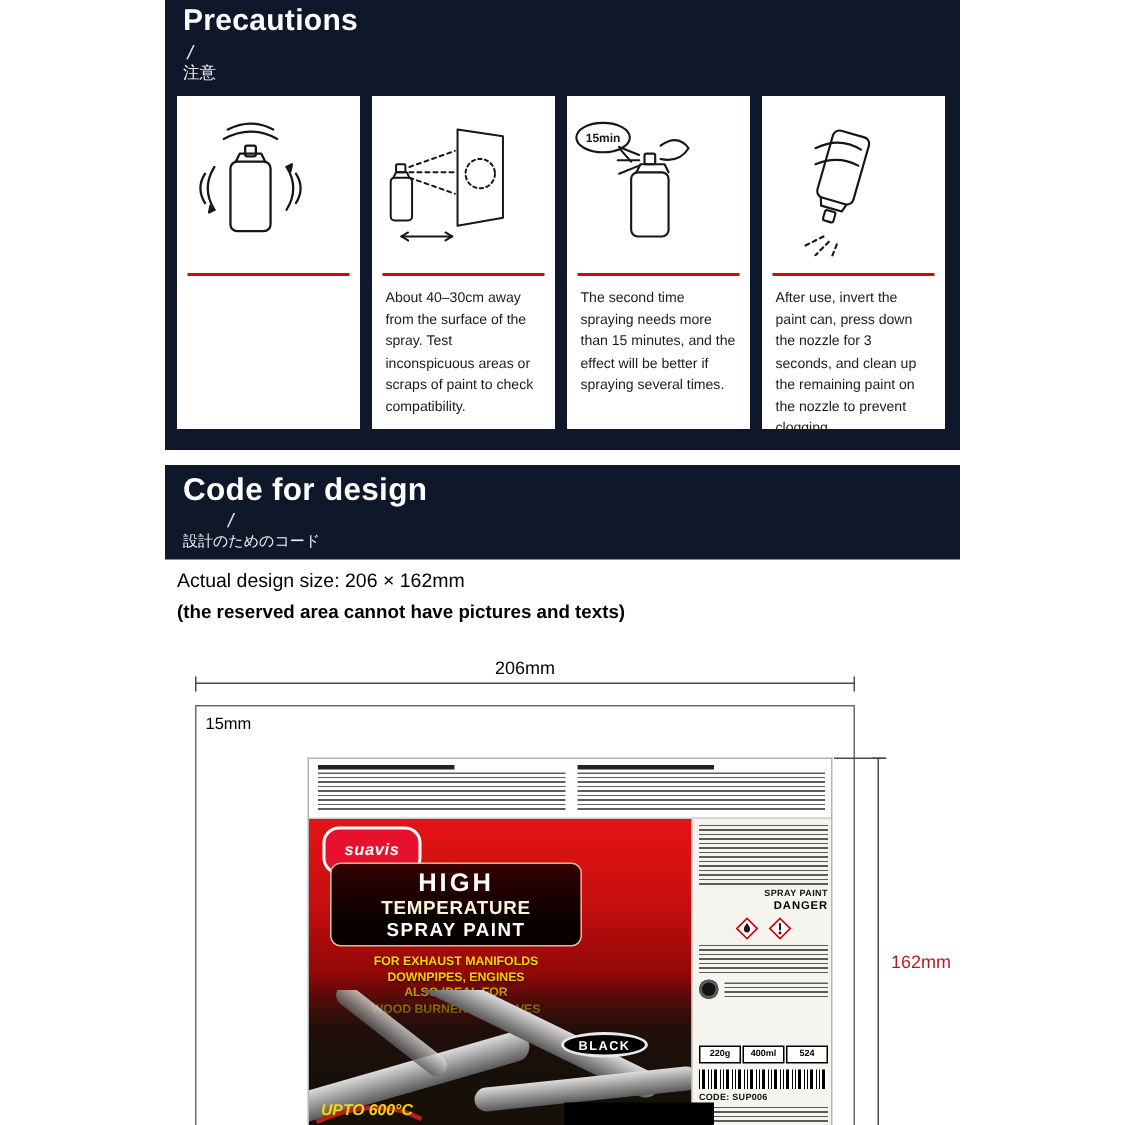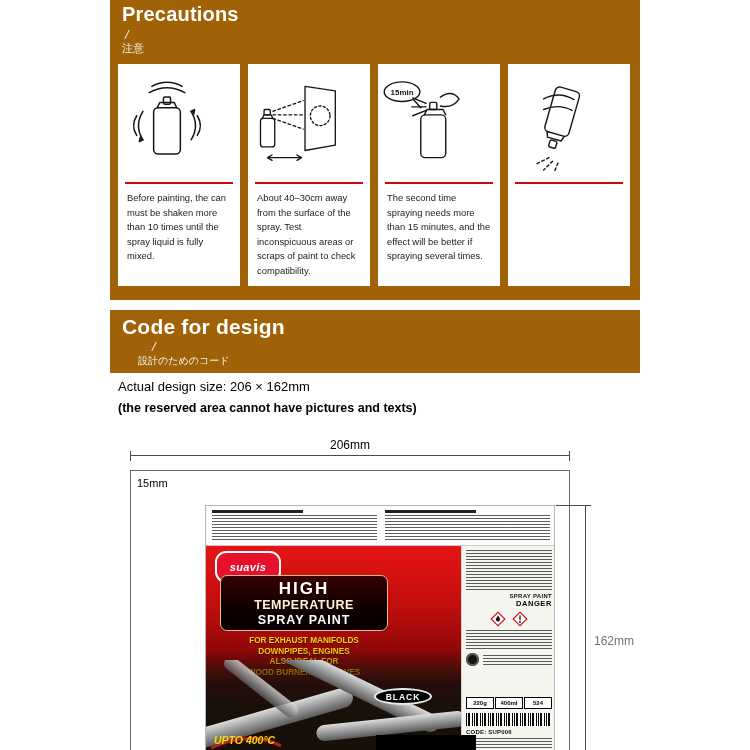--- a/index.html
+++ b/index.html
@@ -1,32 +1,32 @@
 <!DOCTYPE html>
 <html><head>
 <meta charset="utf-8">
 <style>
   * { margin:0; padding:0; box-sizing:border-box; }
   html,body { background:#ffffff; }
   body { font-family:"Liberation Sans", sans-serif; }
   .page { position:relative; width:750px; height:750px; margin:0 auto; background:#fff; overflow:hidden; }
 
   
-  .band { position:absolute; left:110px; width:530px; background:#a16207; }
+  .band { position:absolute; left:110px; width:530px; background:#0f172a; }
   .band1 { top:0; height:300px; }
   .band2 { top:310px; height:63px;padding-left:41px; }
   .band-title { position:absolute; color:#fff; font-weight:800; letter-spacing:.2px; }
   .band1 .band-title { left:12px; top:3px; font-size:20px; }
   .band2 .band-title { left:12px; top:5px; font-size:21px; }
   .band-slash { position:absolute; color:#e9e9e9; font-size:13px; font-style:italic; }
   .band1 .band-slash { left:15px; top:27px; }
   .band2 .band-slash { left:42px; top:29px; }
   .band-sub { position:absolute; color:#f2f2f2; }
   .band1 .band-sub { left:12px; top:41px; font-size:11px; }
-  .band2 .band-sub { left:28px; top:44px; font-size:10px;text-align:center; }
+  .band2 .band-sub { left:12px; top:44px; font-size:10px;text-align:center; }
 
   
   .cards { position:absolute; left:8px; top:64px; width:514px; display:flex; gap:8px; }
   .card { width:122px; height:222px; background:#ffffff; }
   .illus { height:116px; display:flex; align-items:center; justify-content:flex-start; }
   .illus svg { width:98px; height:98px; }
   .redline { height:2px; background:#cf0a0a; margin:2px 7px 0; }
   .caption { padding:7px 9px 0; font-size:9.4px; line-height:1.55; color:#1b1b1b; }
 
   
@@ -36,21 +36,21 @@
   
   .dim-h { position:absolute; left:130px; top:455px; width:440px; border-top:1px solid #4a4a4a; }
   .dim-h:before,.dim-h:after { content:""; position:absolute; top:-5px; height:10px; border-left:1px solid #4a4a4a; }
   .dim-h:before { left:0; } .dim-h:after { right:0; }
   .lbl-206 { position:absolute; left:350px; top:438px; transform:translateX(-50%); font-size:12px; color:#000; background:#fff; padding:0 5px; }
   .outer-rect { position:absolute; left:130px; top:470px; width:440px; height:281px; border:1px solid #6a6a6a; border-bottom:none; }
   .lbl-15 { position:absolute; left:137px; top:477px; font-size:11px; color:#000; }
   .ext-tr { position:absolute; left:556px; top:505px; width:34px; border-top:1px solid #4a4a4a; }
   .dim-v { position:absolute; left:585px; top:505px; height:246px; border-left:1px solid #4a4a4a; }
   .dim-v:before { content:""; position:absolute; top:0; left:-5px; width:10px; border-top:1px solid #4a4a4a; }
-  .lbl-162 { position:absolute; left:592px; top:634px; font-size:12px; color:#737373; background:#fff; padding:0 2px; }
+  .lbl-162 { position:absolute; left:592px; top:634px; font-size:12px; color:#b91c1c; background:#fff; padding:0 2px; }
 
   
   .paintlabel { position:absolute; left:205px; top:505px; width:350px; height:246px; border:1px solid #b5b5b5; border-bottom:none; overflow:hidden; background:#fff; }
   .pl-topstrip { position:absolute; left:0; top:0; width:350px; height:40px; background:#fdfdfb; display:flex; gap:8px; padding:4px 6px; border-bottom:1px solid #ccc; }
   .tl-col { flex:1; display:flex; flex-direction:column; gap:2px; }
   .tl { background:repeating-linear-gradient(180deg, rgba(25,25,25,.7) 0 1px, transparent 1px 3px); }
   .tl.head { height:3px; width:55%; background:#222; }
   .tl.fill { flex:1; }
 
   .pl-body { position:absolute; left:0; top:40px; width:350px; height:206px;
@@ -120,21 +120,20 @@
             <rect x="40" y="36" width="30" height="52" rx="5"></rect>
             <path d="M28 40 q-10 16 0 32"></path>
             <path d="M21 45 q-7 11 0 22"></path>
             <path d="M82 40 q10 16 0 32"></path>
             <path d="M89 45 q7 11 0 22"></path>
             <path d="M28 72 l-4 2 l1 -5" fill="#161616"></path>
             <path d="M82 40 l4 -2 l-1 5" fill="#161616"></path>
           </svg>
         </div>
         <div class="redline"></div>
-        <p class="caption">Before painting, the can must be shaken more than 10 times until the spray liquid is fully mixed.</p>
       </div>
 
       <div class="card">
         <div class="illus">
           <svg viewBox="0 0 110 104" fill="none" stroke="#161616" stroke-width="1.5" stroke-linecap="round" stroke-linejoin="round">
             <path d="M64 12 L98 17 L98 78 L64 84 Z"></path>
             <circle cx="81" cy="45" r="11" stroke-dasharray="2.5 2.5"></circle>
             <rect x="14" y="48" width="16" height="32" rx="3"></rect>
             <path d="M16 48 l2 -4 h8 l2 4"></path>
             <rect x="18" y="38" width="7" height="6" rx="1"></rect>
@@ -177,20 +176,21 @@
               <rect x="54" y="74" width="8" height="8" rx="1.5"></rect>
             </g>
             <path d="M40 26 q18 -9 34 1"></path>
             <path d="M40 38 q17 -7 32 1"></path>
             <path d="M46 92 l-14 7" stroke-dasharray="3 3"></path>
             <path d="M50 96 l-10 10" stroke-dasharray="3 3"></path>
             <path d="M56 98 l-4 10" stroke-dasharray="3 3"></path>
           </svg>
         </div>
         <div class="redline"></div>
+        <p class="caption">After use, invert the paint can, press down the nozzle for 3 seconds, and clean up the remaining paint on the nozzle to prevent clogging</p>
       </div>
 
     </div>
   </section>
 
   <section class="band band2">
     <h2 class="band-title">Code for design</h2>
     <div class="band-slash">/</div>
     <div class="band-sub">設計のためのコード</div>
   </section>
@@ -250,21 +250,21 @@
             </defs>
             <rect x="-20" y="50" width="170" height="20" rx="10" fill="url(#pg)" transform="rotate(-16 60 60)"></rect>
             <rect x="60" y="18" width="180" height="18" rx="9" fill="url(#pg)" transform="rotate(26 150 30)"></rect>
             <rect x="110" y="58" width="150" height="16" rx="8" fill="url(#pg)" transform="rotate(-6 185 66)"></rect>
             <rect x="10" y="20" width="90" height="14" rx="7" fill="url(#pg)" transform="rotate(38 55 27)" opacity=".8"></rect>
             <path d="M5 88 q40 -18 70 -2" stroke="#b32222" stroke-width="3" fill="none"></path>
           </svg>
         </div>
 
         <div class="blackbadge">BLACK</div>
-        <div class="temp">UPTO 400°C</div>
+        <div class="temp">UPTO 600°C</div>
       </div>
 
       <div class="bottomblackbox"></div>
 
       <div class="pl-right">
         <div class="tl fp1"></div>
         <div class="panel-head">
           <span class="pname">SPRAY PAINT</span>
           <span class="pdanger">DANGER</span>
         </div>

